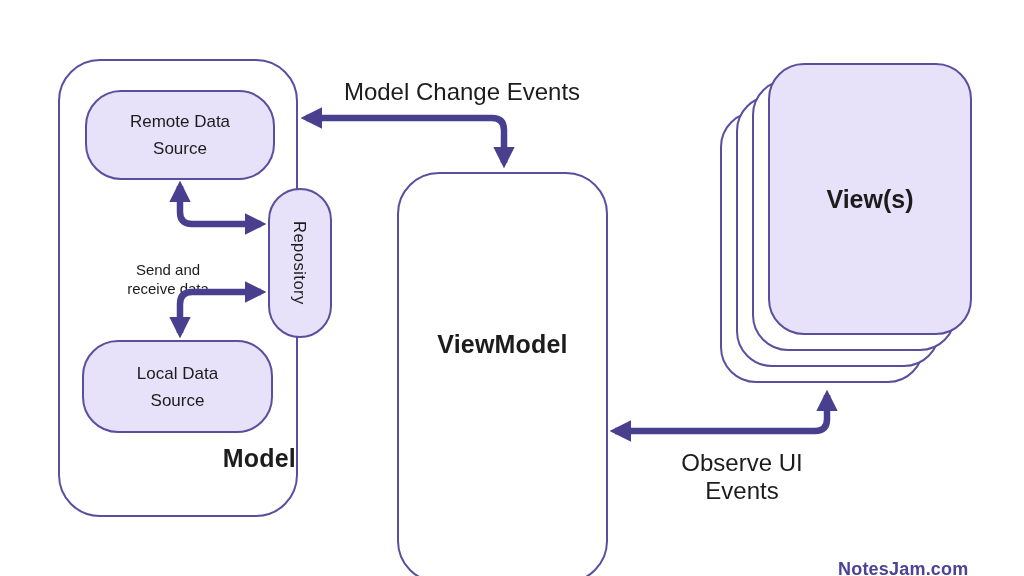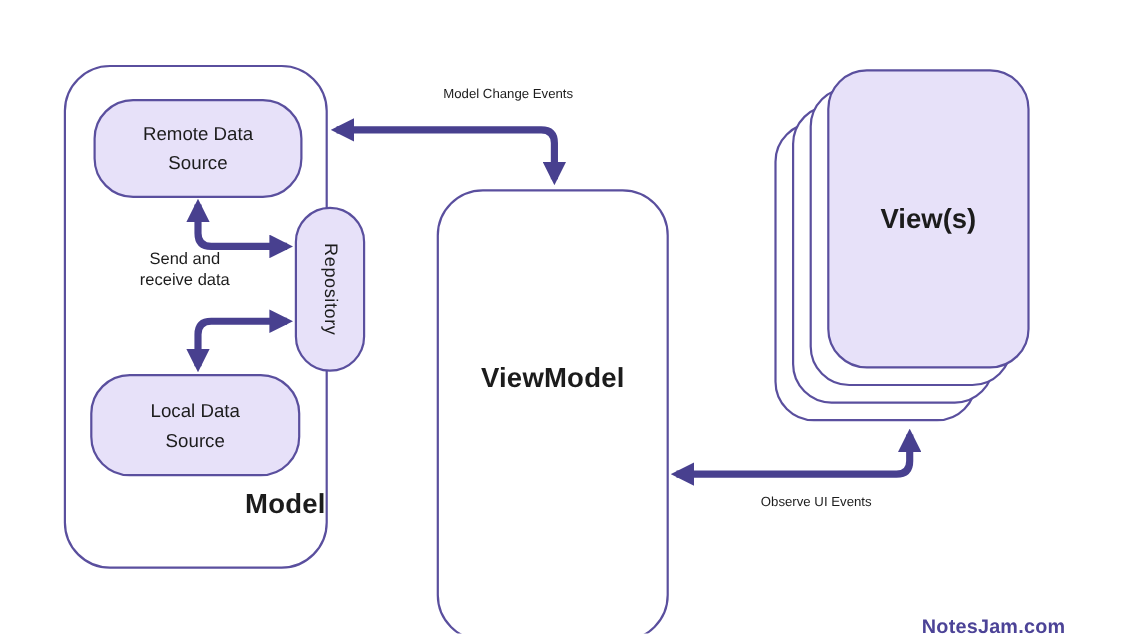--- a/index.html
+++ b/index.html
@@ -63,51 +63,52 @@
     writing-mode: vertical-rl;
     font-size: 16.5px;
     letter-spacing: 0.5px;
     line-height: 1;
   }
   .livedata-node { left: 35px; top: 206px; width: 135px; height: 54px; border-radius: 27px; font-size: 17px; position: absolute; }
 
   
   .view-card {
     position: absolute;
-    width: 184px;
+    width: 204px;
     height: 272px;
     background: var(--bg);
     border: 2px solid var(--border);
     border-radius: 36px;
+    margin-left: 16px;
   }
   .view-card.front {
     background: var(--lavender);
     display: flex;
     align-items: center;
     justify-content: center;
     font-size: 25px;
     font-weight: 700;
     color: var(--text);
   }
   .vc4 { left: 704px; top: 111px; }
   .vc3 { left: 720px; top: 95px; }
   .vc2 { left: 736px; top: 79px; }
   .vc1 { left: 752px; top: 63px; }
 
   
   .free-label {
     position: absolute;
     text-align: center;
-    font-size: 12px;
+    font-size: 24px;
     color: var(--text);
   }
   .lbl-model-change { left: 332px; top: 78px;  width: 260px; }
   .lbl-observe      { left: 642px; top: 449px; width: 200px; }
   .lbl-send-receive {
-    left: 112px; top: 226px; width: 112px;
+    left: 112px; top: 260px; width: 112px;
     font-size: 15px; line-height: 19px;
   }
 
   .brand-label {
     position: absolute;
     left: 838px; top: 518px;
     width: 140px;
     font-size: 18px;
     font-weight: 700;
     color: var(--brand);

